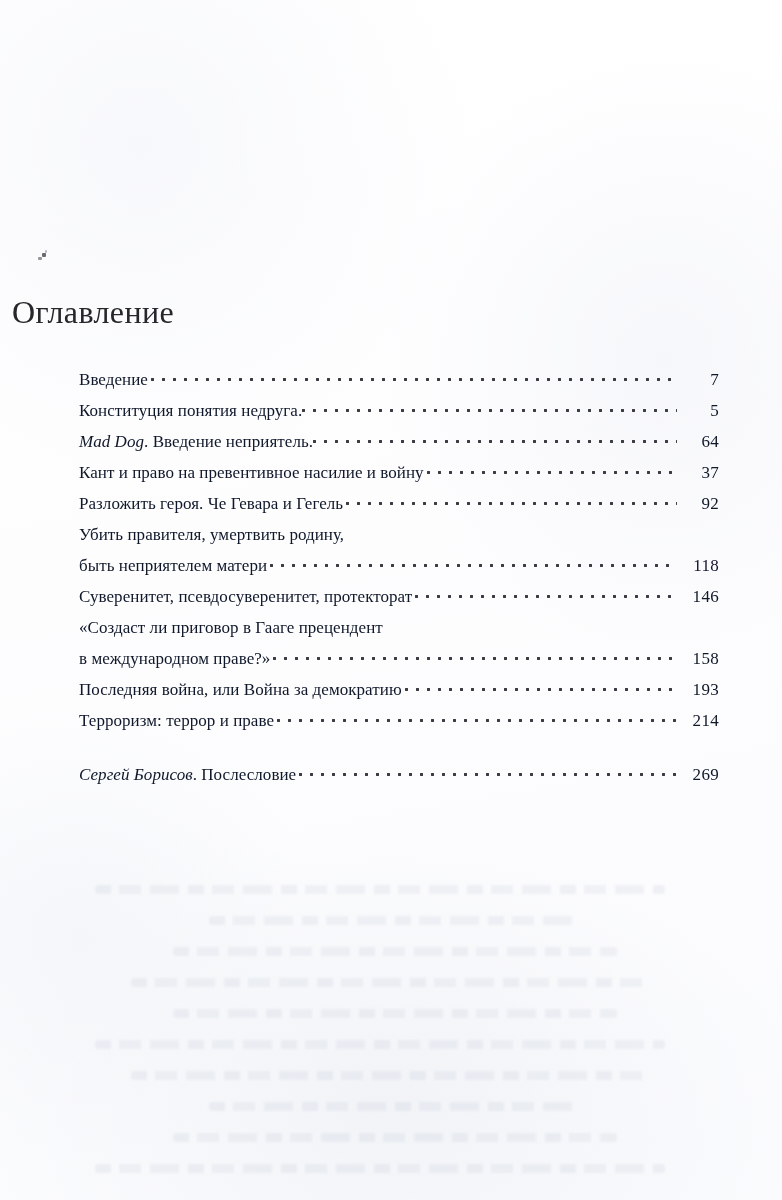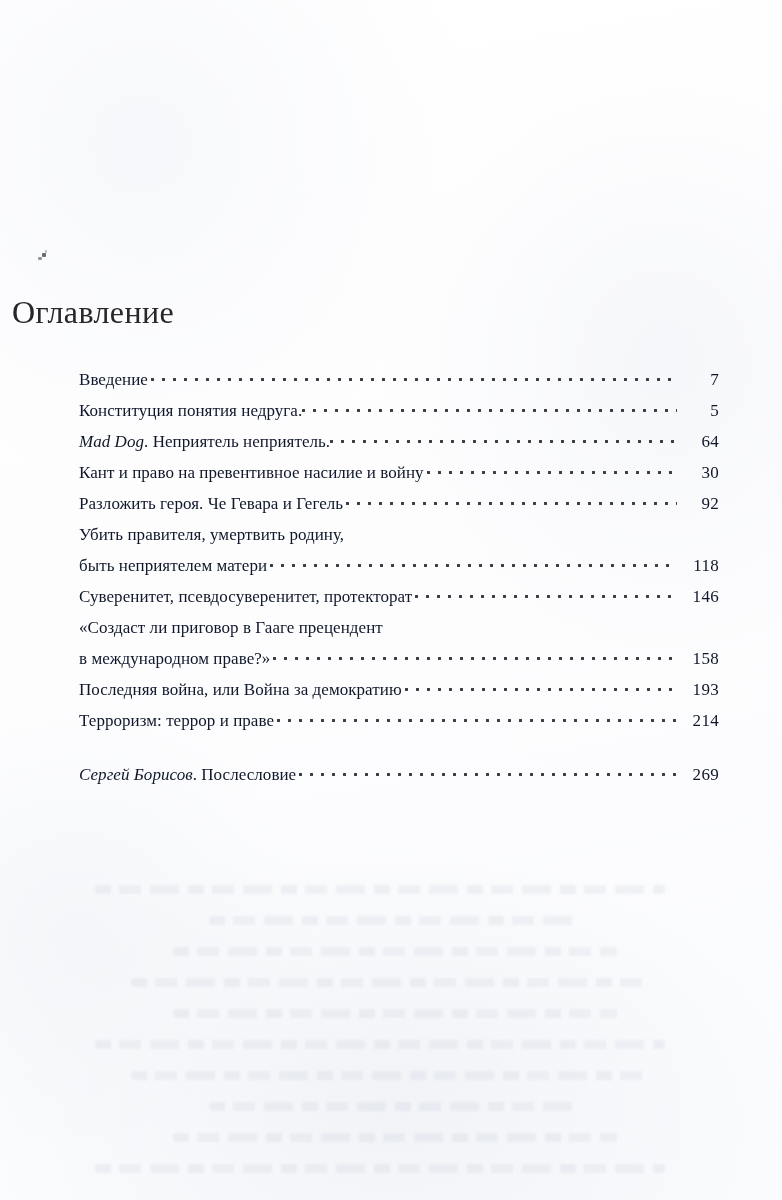--- a/index.html
+++ b/index.html
@@ -203,30 +203,30 @@
       </div>
       <div class="toc-entry">
         <div class="toc-row">
           <span class="toc-label"><span>Конституция понятия недруга.</span></span>
           <span class="toc-leaders tight"></span>
           <span class="toc-page">5</span>
         </div>
       </div>
       <div class="toc-entry">
         <div class="toc-row">
-          <span class="toc-label"><span class="ital">Mad Dog</span><span>. Неприятель неприятель.</span></span>
+          <span class="toc-label"><span class="ital">Mad Dog</span><span>. Введение неприятель.</span></span>
           <span class="toc-leaders tight"></span>
           <span class="toc-page">64</span>
         </div>
       </div>
       <div class="toc-entry">
         <div class="toc-row">
           <span class="toc-label"><span>Кант и право на превентивное насилие и войну</span></span>
           <span class="toc-leaders"></span>
-          <span class="toc-page">30</span>
+          <span class="toc-page">37</span>
         </div>
       </div>
       <div class="toc-entry">
         <div class="toc-row">
           <span class="toc-label"><span>Разложить героя. Че Гевара и Гегель</span></span>
           <span class="toc-leaders"></span>
           <span class="toc-page">92</span>
         </div>
       </div>
       <div class="toc-entry">

